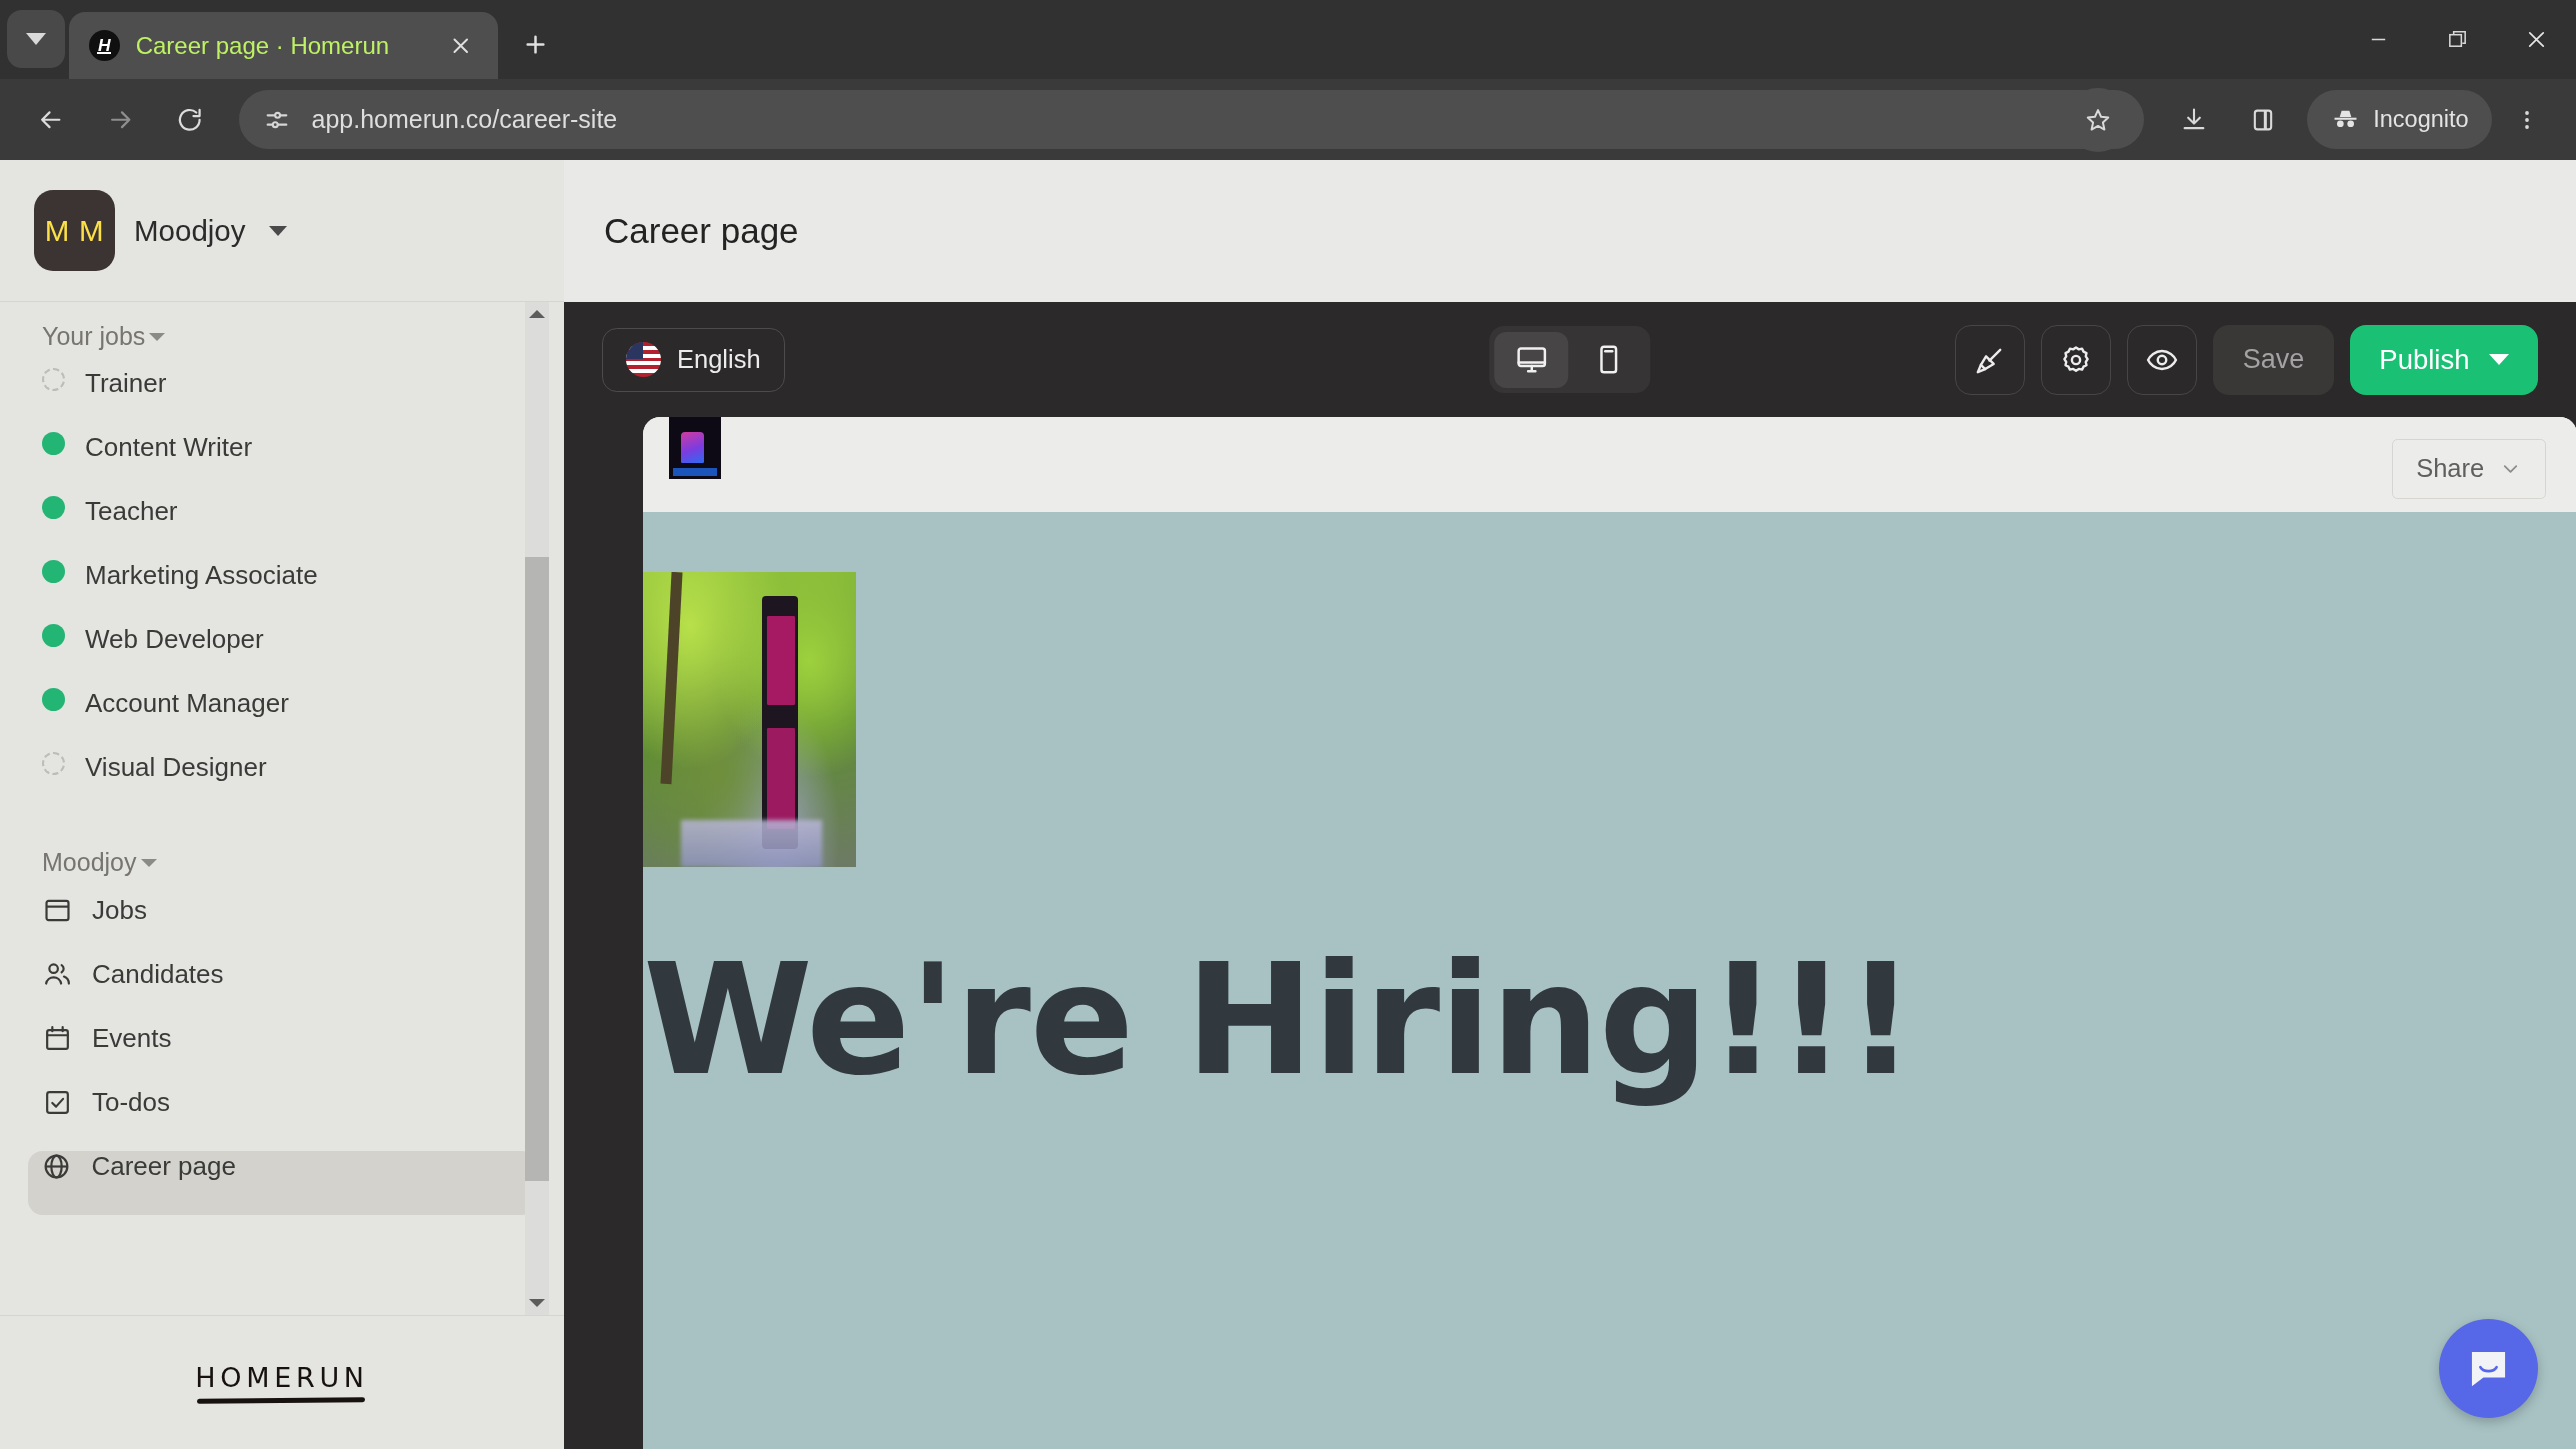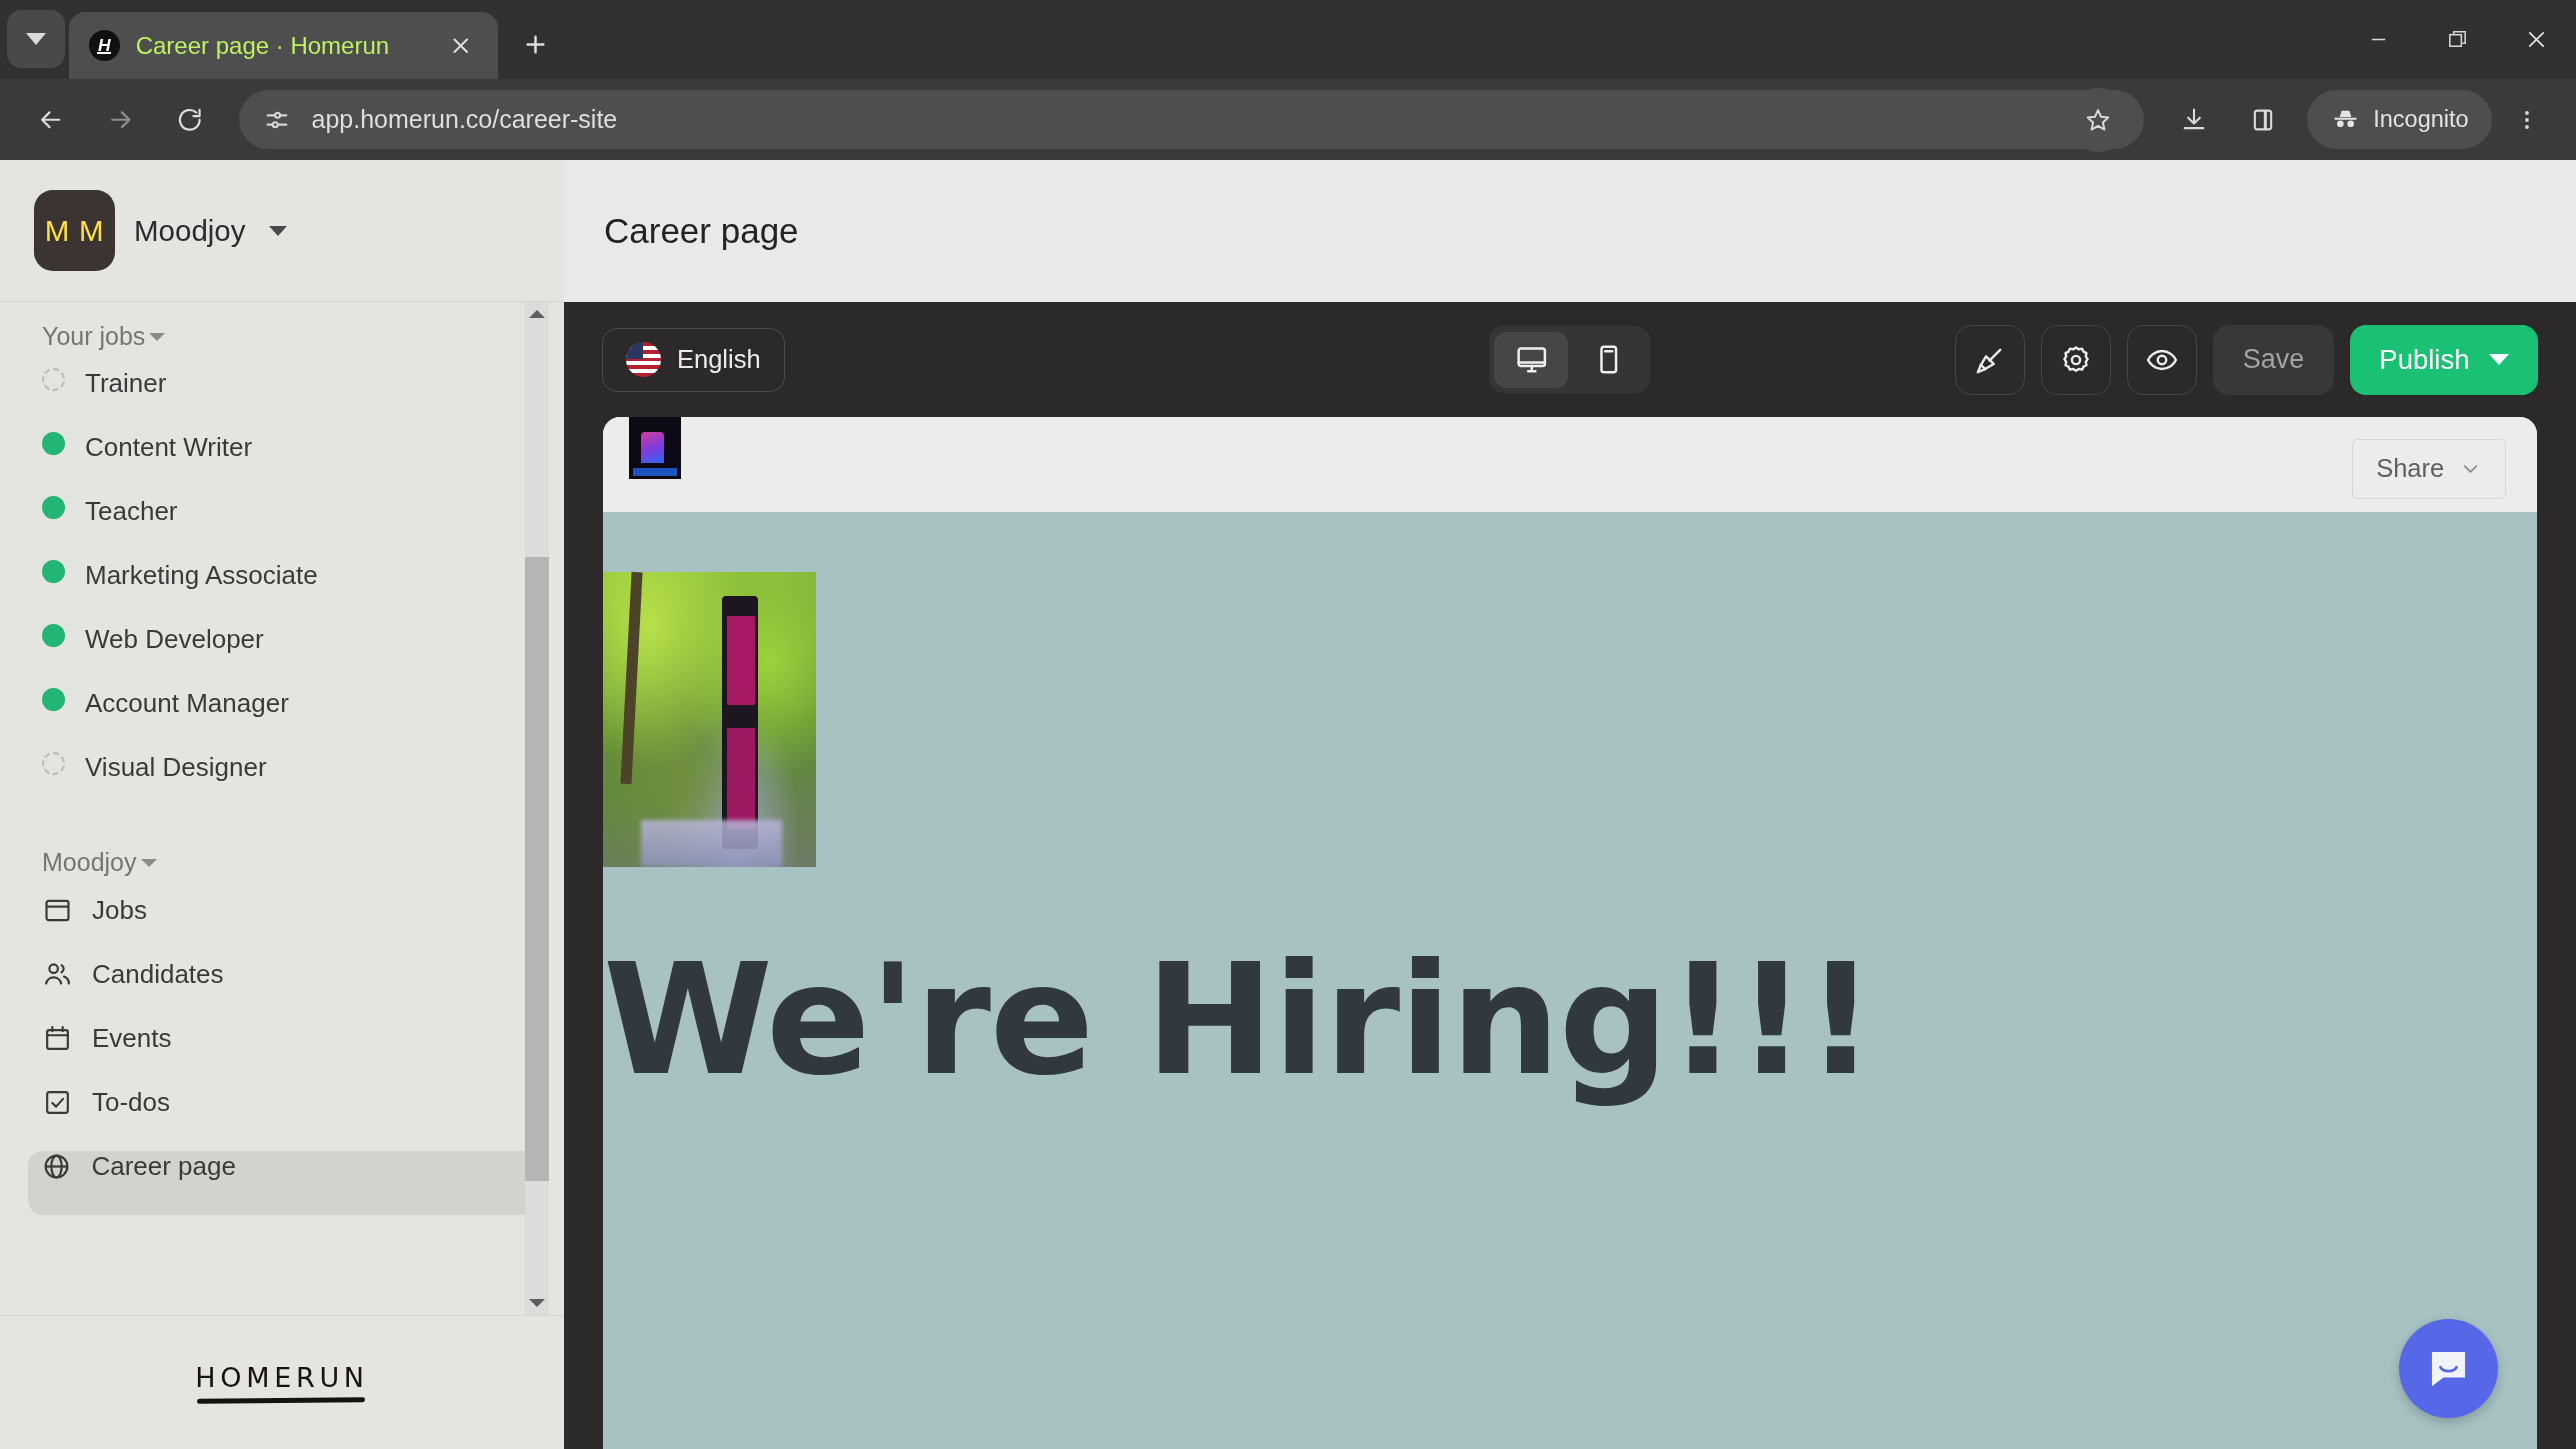--- a/index.html
+++ b/index.html
@@ -207,21 +207,21 @@
     height: 70px; border-radius: 16px; background: #1ac174;
     display:flex;align-items:center;gap:19px; padding: 0 29.5px; cursor:pointer;
   }
   .publish-btn span { color:#ffffff; font-size: 27.5px; }
   .pub-caret { width:0;height:0;border-left:10px solid transparent;border-right:10px solid transparent;border-top:11.4px solid #fff;}
 
   
   .preview-wrap { flex:1; padding: 0 39px; min-height:0; }
   .preview-card {
     width: 100%; height: 100%; background: #ececea;
-    border-radius: 17.4px 17.4px 0 0; overflow: hidden; display:flex; flex-direction:column;
+    border-radius: 17.4px 17.4px 0 0; overflow: hidden; display:flex; flex-direction:column;margin-left:40px;
   }
   .pv-header {
     height: 95px; flex: 0 0 95px; background:#ececea; display:flex; align-items:flex-start;
     padding: 0 0 0 25.5px; position: relative;
   }
   .pv-logo {
     width: 52px; height: 62px; flex:0 0 52px; margin-top: 0;
     background: #0d0a16; position: relative; overflow:hidden;
   }
   .pv-logo::before {

